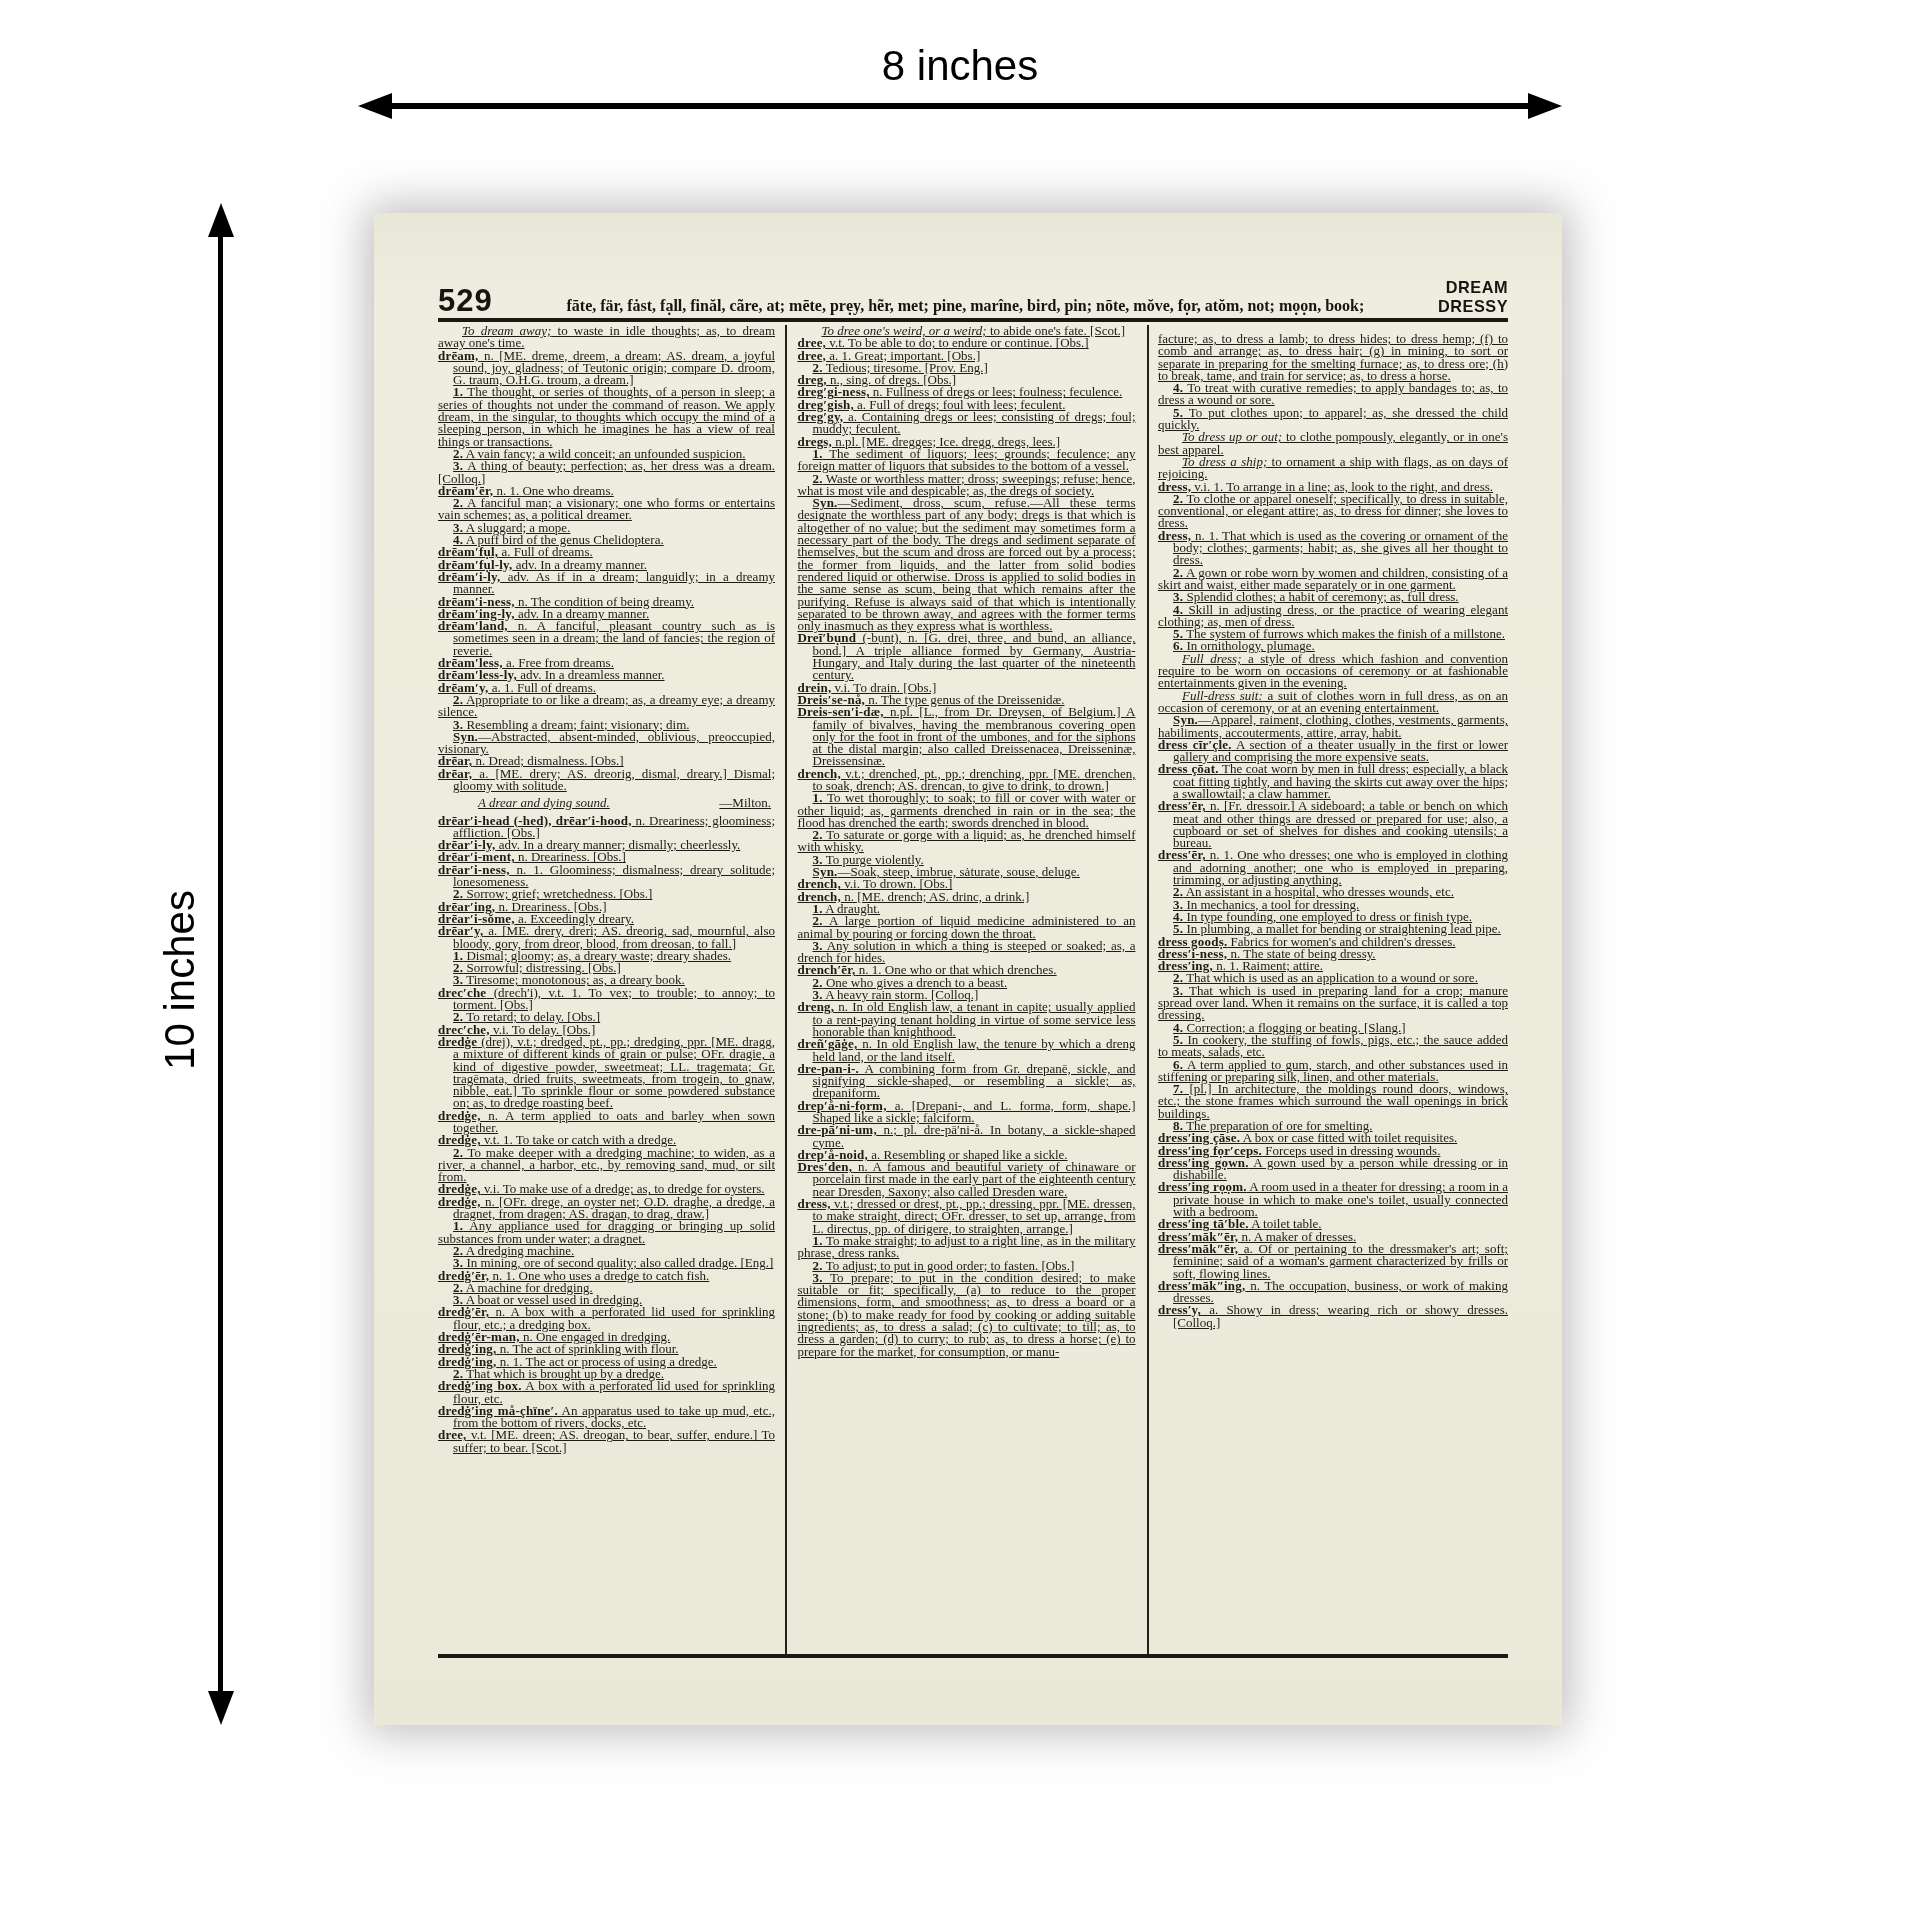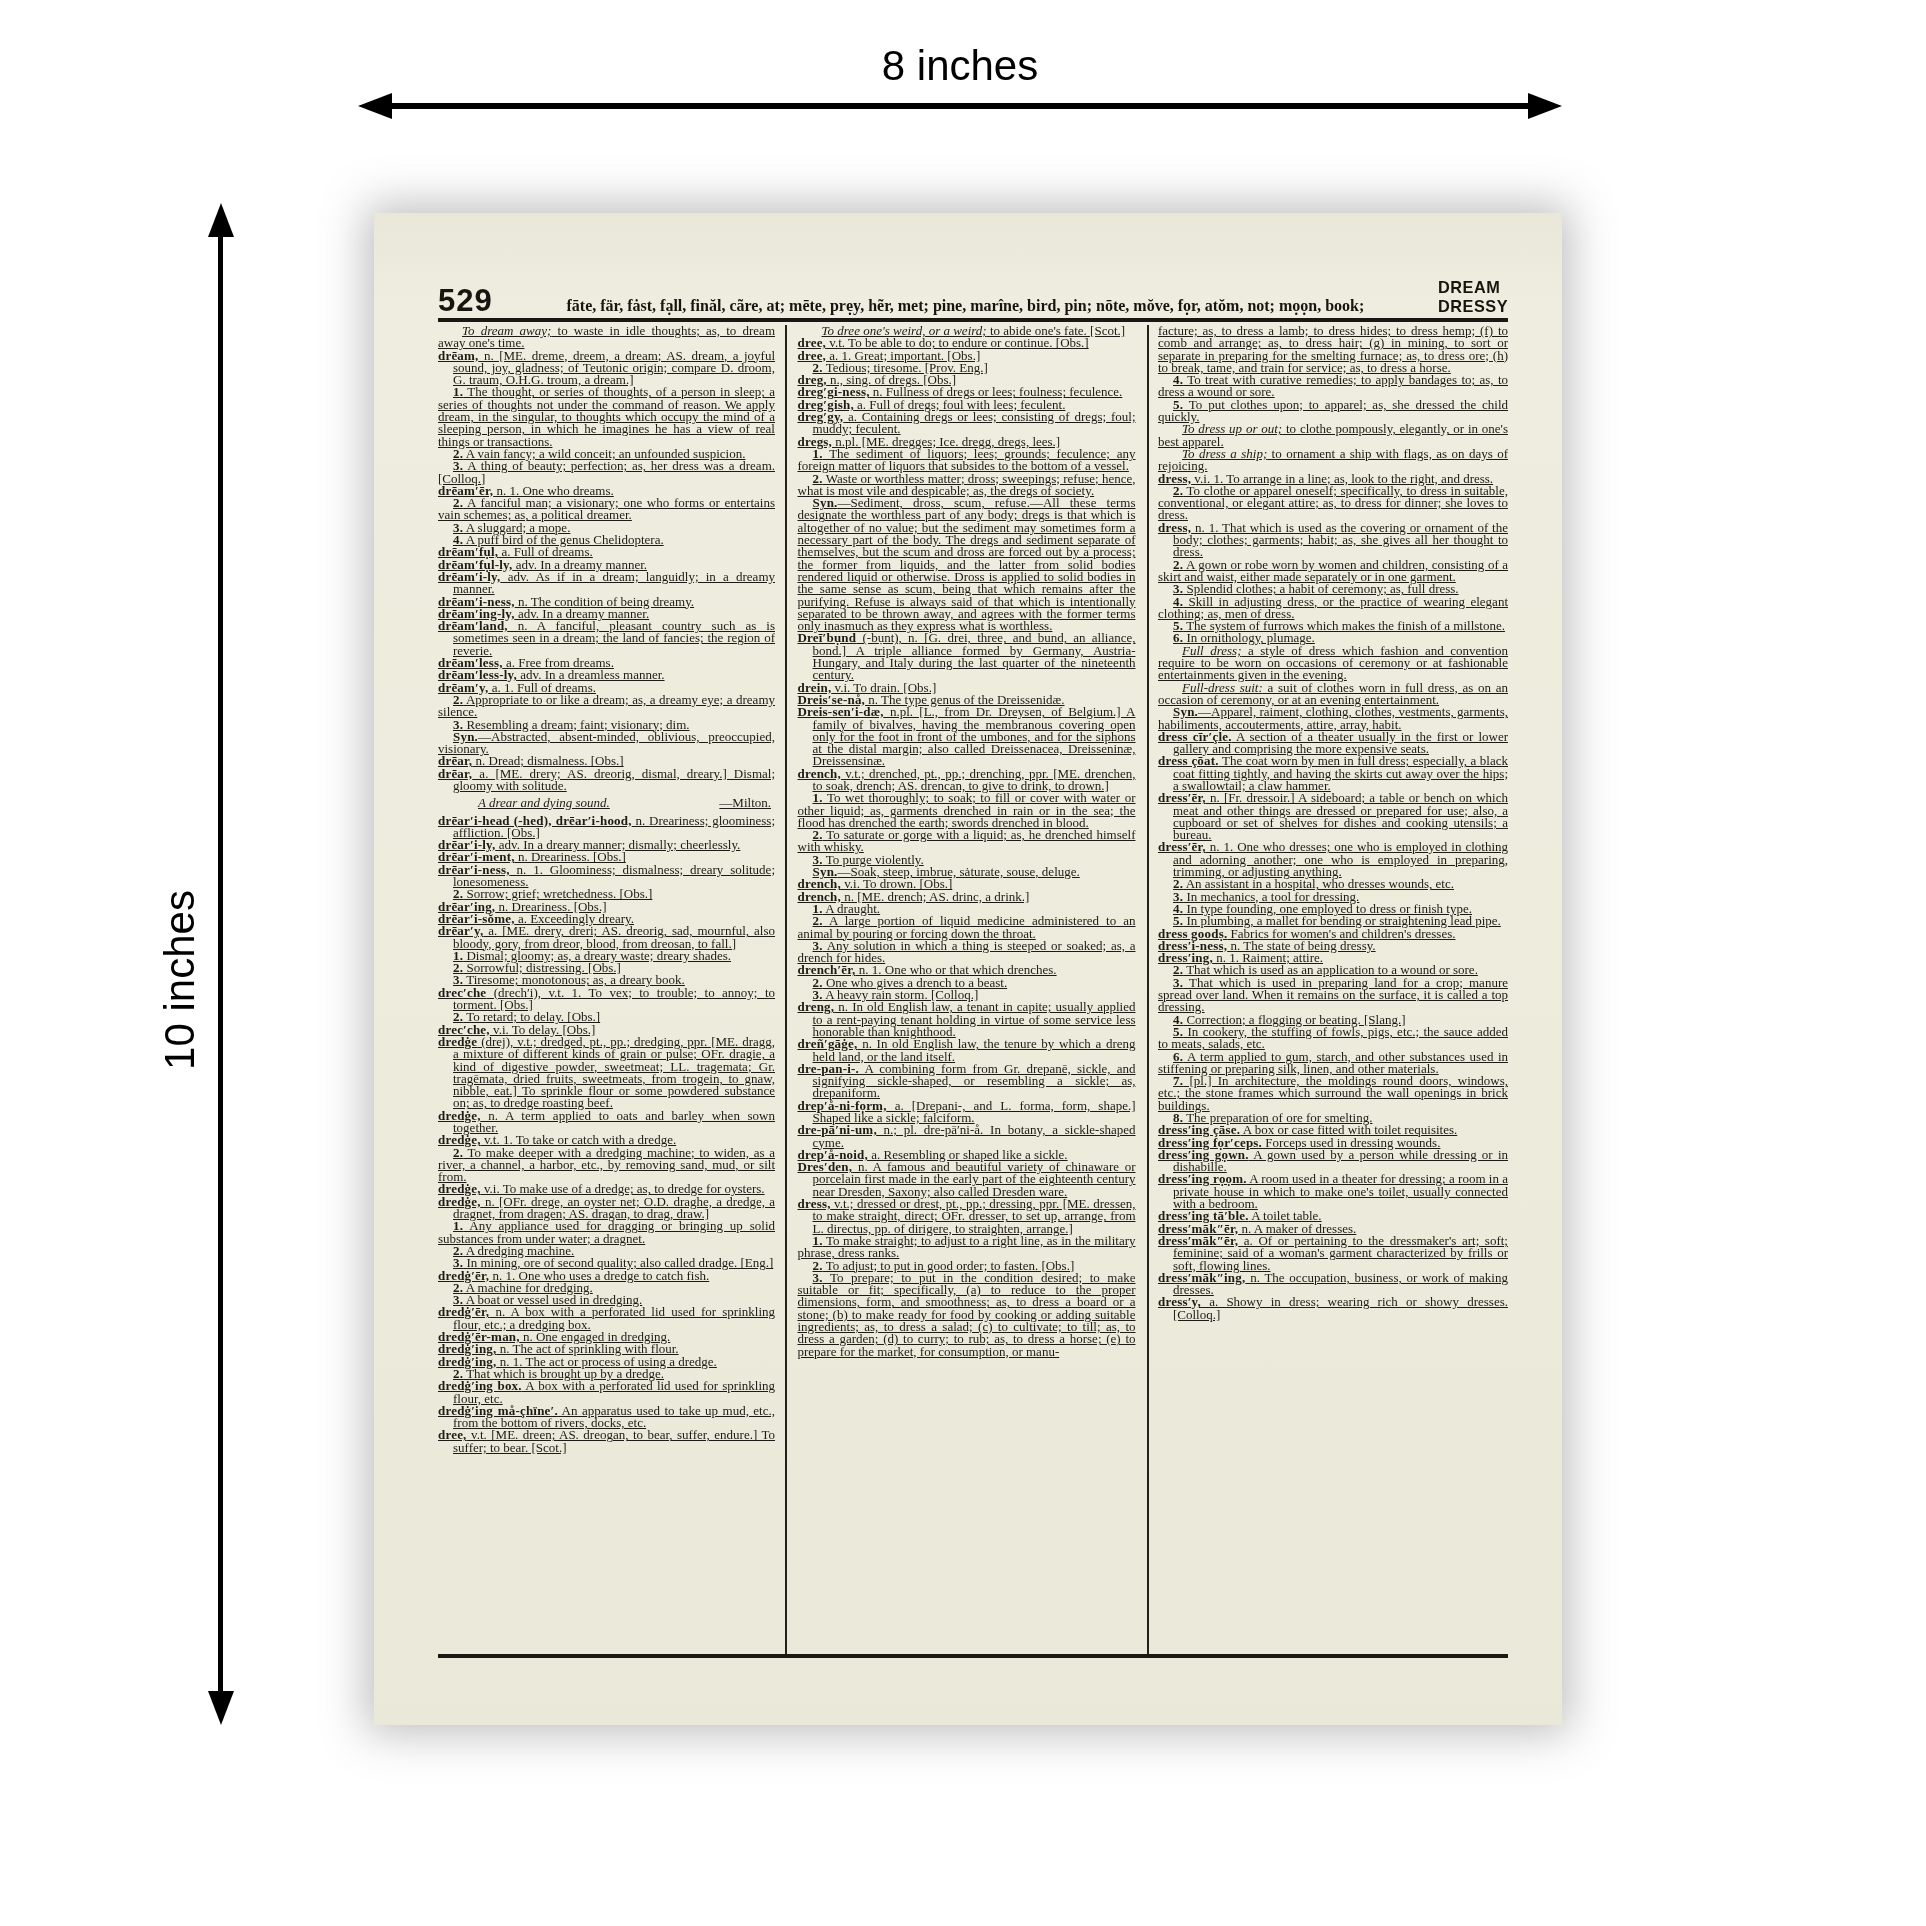--- a/index.html
+++ b/index.html
@@ -30,33 +30,33 @@
   #sheet{position:absolute;left:374px;top:213px;width:1188px;height:1512px;
          background:linear-gradient(180deg,#e9e7d8 0%,#efeddf 6%,#edebdc 55%,#eae8d9 100%);
          box-shadow:0 0 42px 8px rgba(110,110,110,0.45);}
 
   #page-header{position:absolute;left:64px;right:54px;top:55px;height:48px;
                display:flex;align-items:flex-end;justify-content:space-between;color:#17150f;}
   #page-number{font-family:"Liberation Sans",sans-serif;font-weight:bold;font-size:31px;
                line-height:30px;letter-spacing:1px;}
   #pron-key{flex:1;text-align:center;font-family:"Liberation Serif","DejaVu Serif",serif;
             font-weight:bold;font-size:16px;line-height:20px;white-space:nowrap;}
-  #guide-words{font-family:"Liberation Sans",sans-serif;font-weight:bold;
+  #guide-words{text-align:right;font-family:"Liberation Sans",sans-serif;font-weight:bold;
                font-size:16.3px;line-height:19px;letter-spacing:0.5px;}
 
   #header-rule{position:absolute;left:64px;right:54px;top:105px;height:4px;background:#191813;}
 
   #cols{position:absolute;left:64px;right:54px;top:112px;height:1329px;
         display:flex;justify-content:space-between;border-bottom:4px solid #191813;
         color:#1d1b15;}
   .col{overflow:hidden;height:100%;text-decoration:underline;}
   #col-0{width:337px;}
   #col-1{width:338px;border-left:2px solid #23211a;border-right:2px solid #23211a;
          padding:0 11px;margin:0 8px;}
-  #col-2{width:350px;}
+  #col-2{width:350px;margin-top:8px;}
 
   .para{margin:0;font-family:"Liberation Serif","DejaVu Serif",serif;
         font-size:13px;line-height:12.3px;text-align:justify;}
   .para b{font-weight:bold;letter-spacing:0.2px;}
   .para.e{padding-left:15px;text-indent:-15px;}
   .para.n{text-indent:15px;}
   .para.p{text-indent:24px;}
   .para.s{text-indent:15px;}
   .para.c{text-indent:0;}
   .para.q{display:flex;justify-content:space-between;text-align:left;

